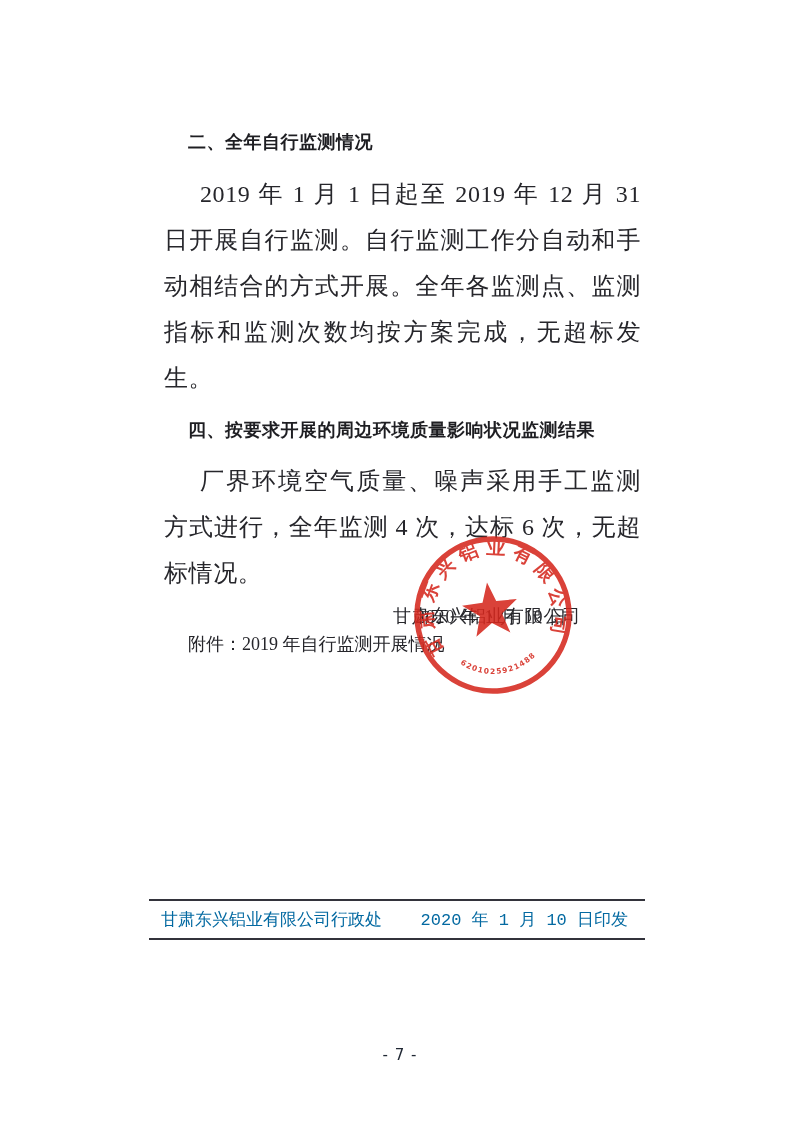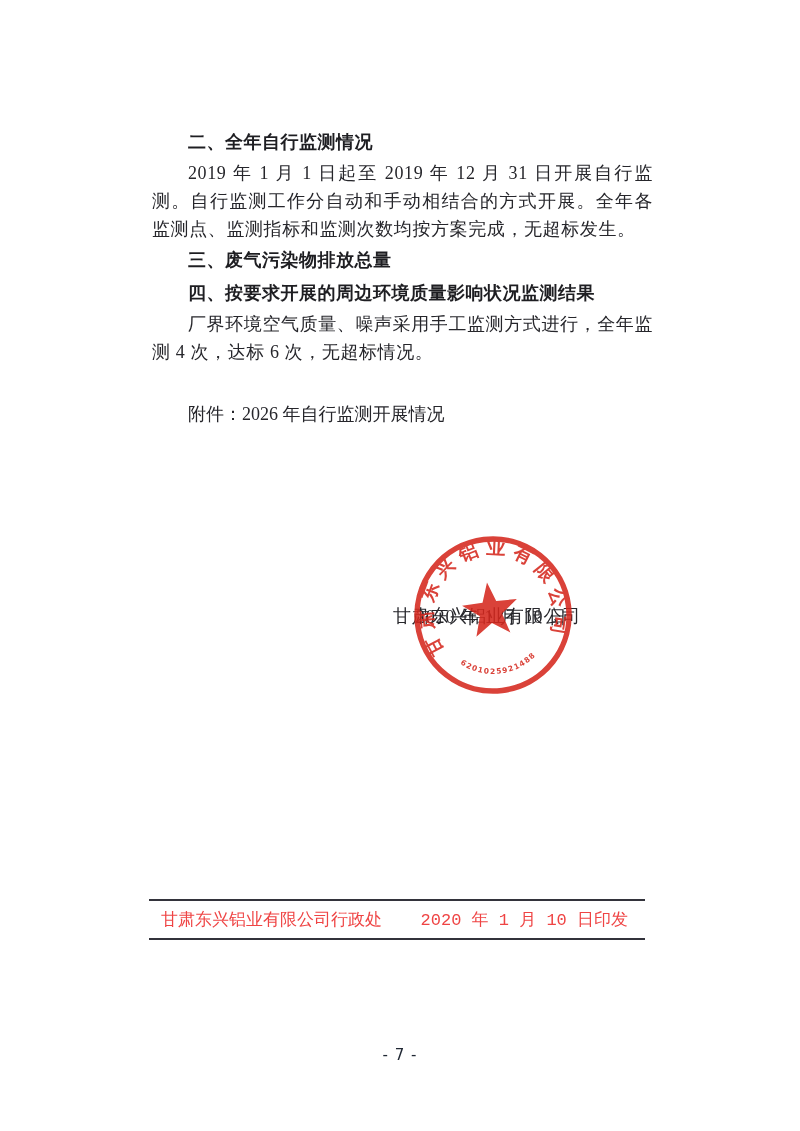--- a/index.html
+++ b/index.html
@@ -23,23 +23,23 @@
     font-family: "DejaVu Sans", "Liberation Sans", sans-serif;
     font-weight: bold;
     font-size: 18px;
     line-height: 33.5px;
     text-indent: 36px;
     color: #1e1e22;
     letter-spacing: 0.5px;
     white-space: nowrap;
   }
   .body-para {
-    margin: 0;
-    font-size: 18px;
-    line-height: 28px;
+    margin: 12px;
+    font-size: 24px;
+    line-height: 46px;
     text-align: justify;
     text-indent: 36px;
     letter-spacing: 0.6px;
   }
   .attachment-line {
     margin: 32px 0 0 0;
     font-size: 18px;
     line-height: 33.5px;
     text-indent: 36px;
     white-space: nowrap;
@@ -75,21 +75,21 @@
     left: 149px;
     top: 899px;
     width: 496px;
     height: 37px;
     border-top: 2px solid #33333b;
     border-bottom: 2px solid #33333b;
     display: flex;
     align-items: center;
     justify-content: space-between;
     font-size: 17px;
-    color: #ef4444;
+    color: #0369a1;
   }
   .footer-left { padding-left: 12px; white-space: nowrap; }
   .footer-right { padding-right: 17px; white-space: nowrap; font-family: Liberation Mono, monospace; }
   .page-number {
     position: absolute;
     top: 1046px;
     left: 0;
     width: 100%;
     text-align: center;
     font-size: 15px;
@@ -101,26 +101,25 @@
 </head>
 <body>
 
 <div class="page">
 
   <div class="doc-body">
 
     <h2 class="sec-heading">二、全年自行监测情况</h2>
     <p class="body-para">2019 年 1 月 1 日起至 2019 年 12 月 31 日开展自行监测。自行监测工作分自动和手动相结合的方式开展。全年各监测点、监测指标和监测次数均按方案完成，无超标发生。</p>
 
-    <h2 class="sec-heading">三、废气污染物排放总量</h2>
 
     <h2 class="sec-heading">四、按要求开展的周边环境质量影响状况监测结果</h2>
     <p class="body-para">厂界环境空气质量、噪声采用手工监测方式进行，全年监测 4 次，达标 6 次，无超标情况。</p>
 
-    <p class="attachment-line">附件：2026 年自行监测开展情况</p>
+    <p class="attachment-line">附件：2019 年自行监测开展情况</p>
 
   </div>
 
   <div class="sig-company">甘肃东兴铝业有限公司</div>
   <div class="sig-date">2020 年 1 月 10 日</div>
 
   <svg class="stamp" viewBox="0 0 164 164" xmlns="http://www.w3.org/2000/svg" xmlns:xlink="http://www.w3.org/1999/xlink">
     <defs>
       <path id="seal-top-arc" d="M 29.2,112.5 A 61,61 0 1 1 134.8,112.5" fill="none"></path>
       <path id="seal-bottom-arc" d="M 41.8,125.1 A 59,59 0 0 0 122.2,125.1" fill="none"></path>

